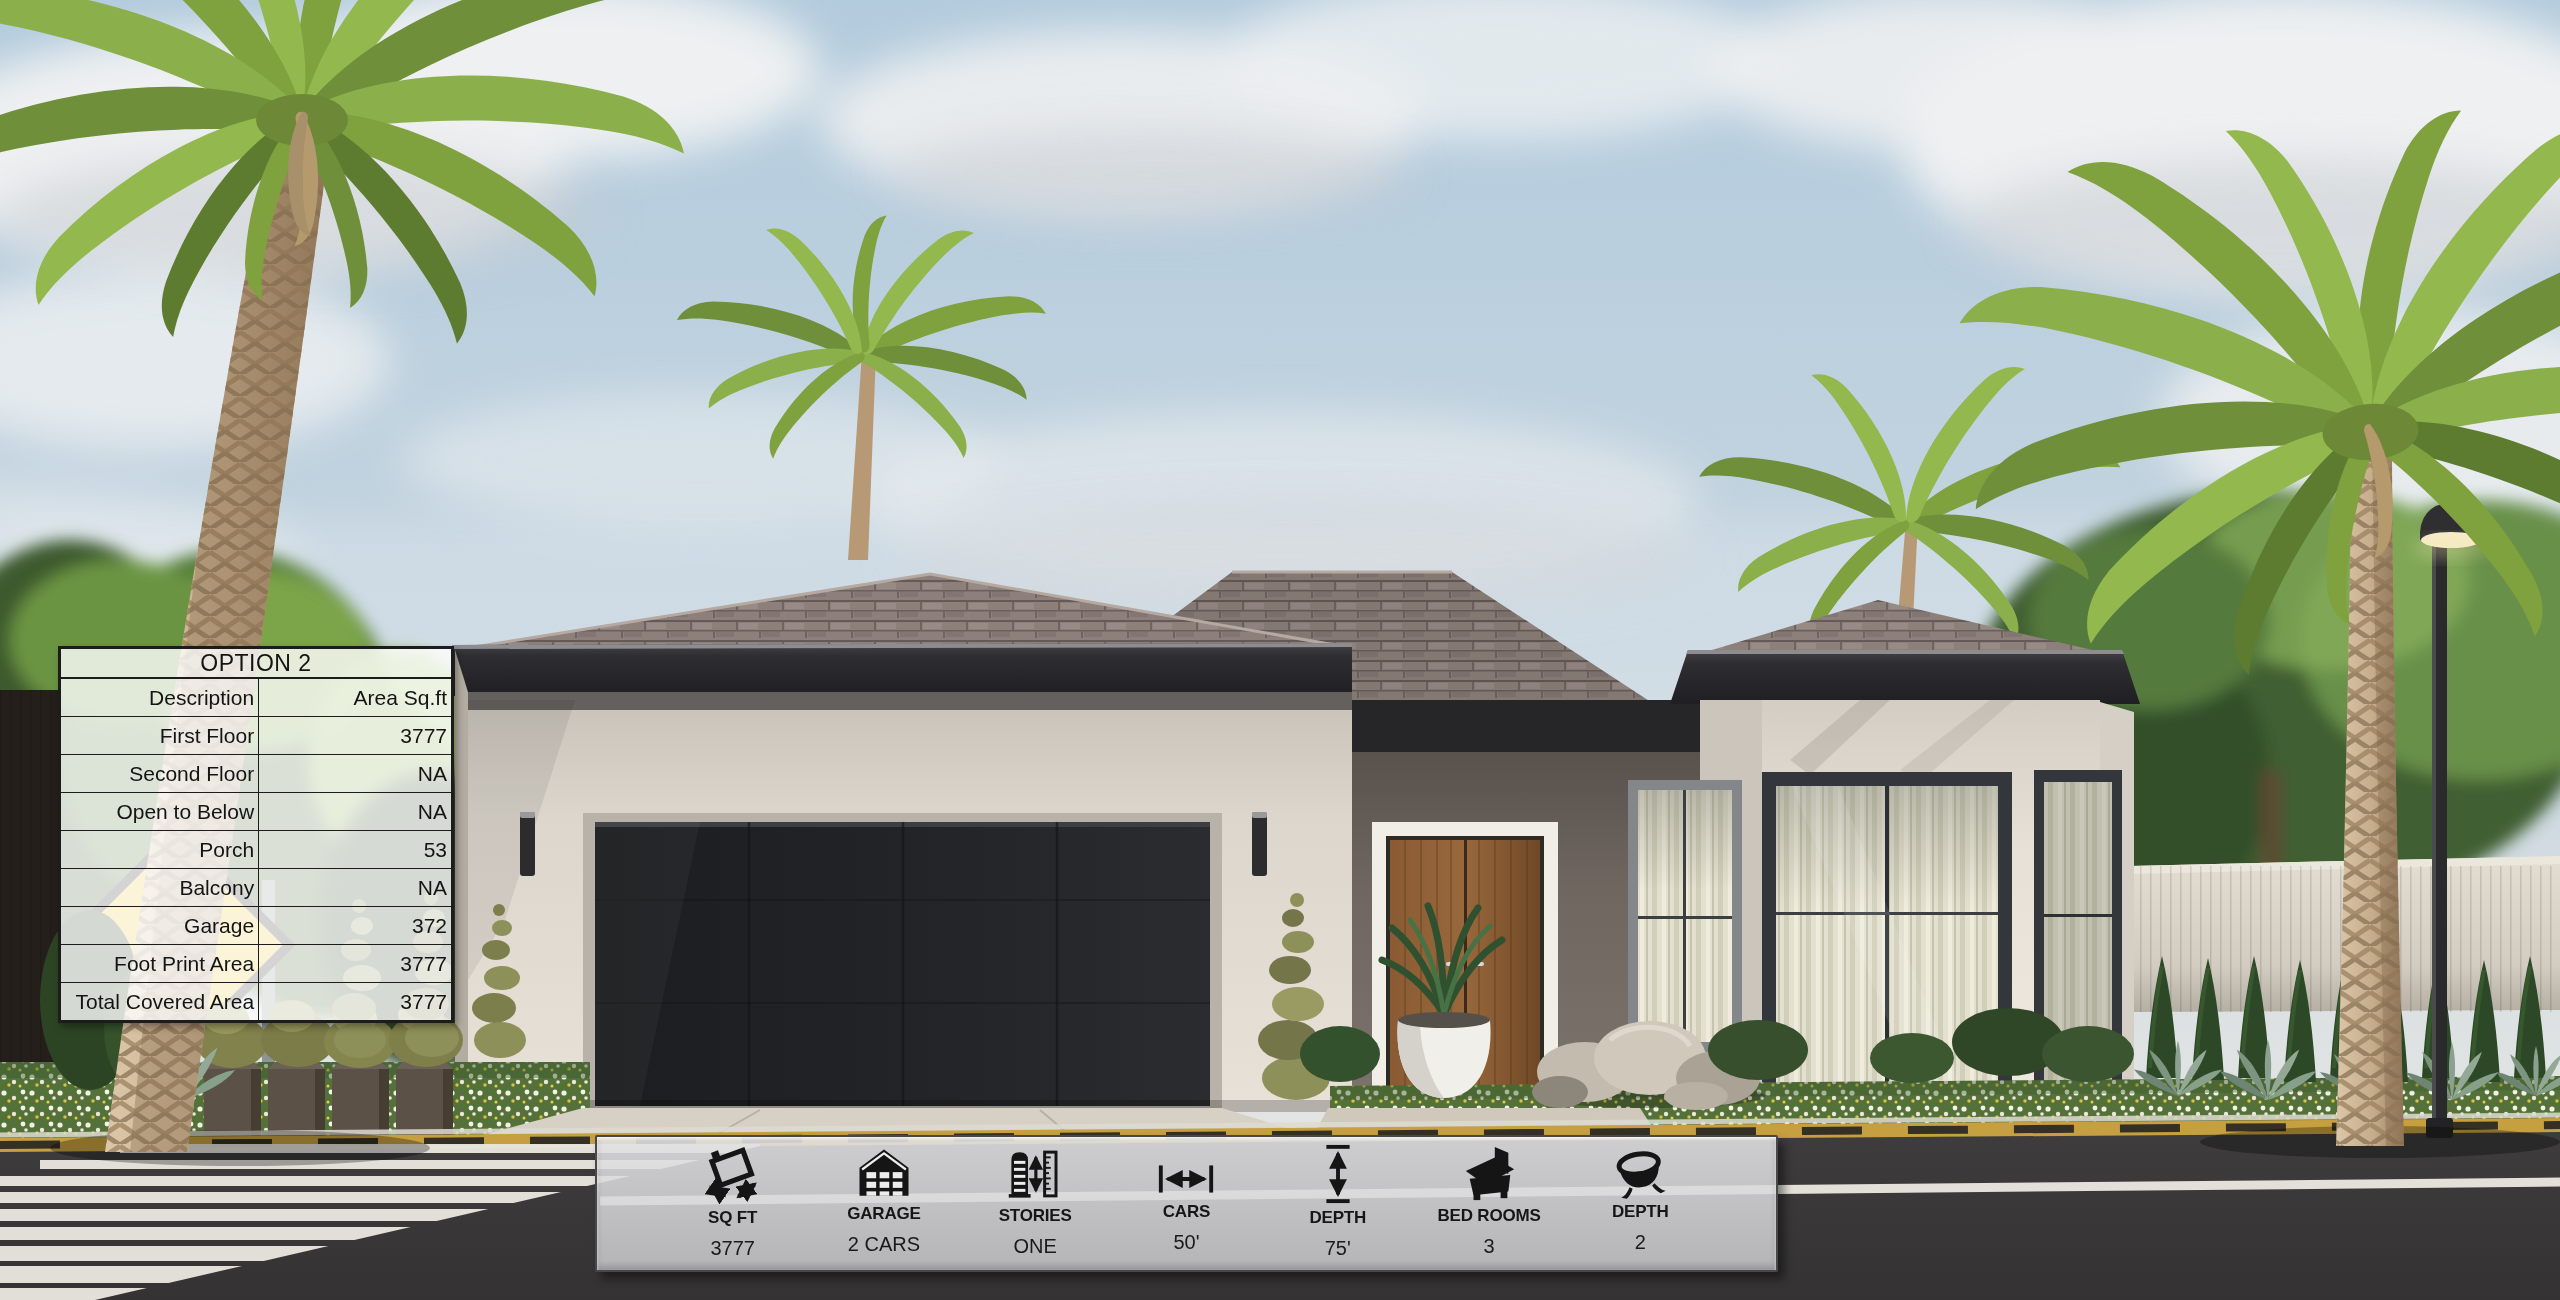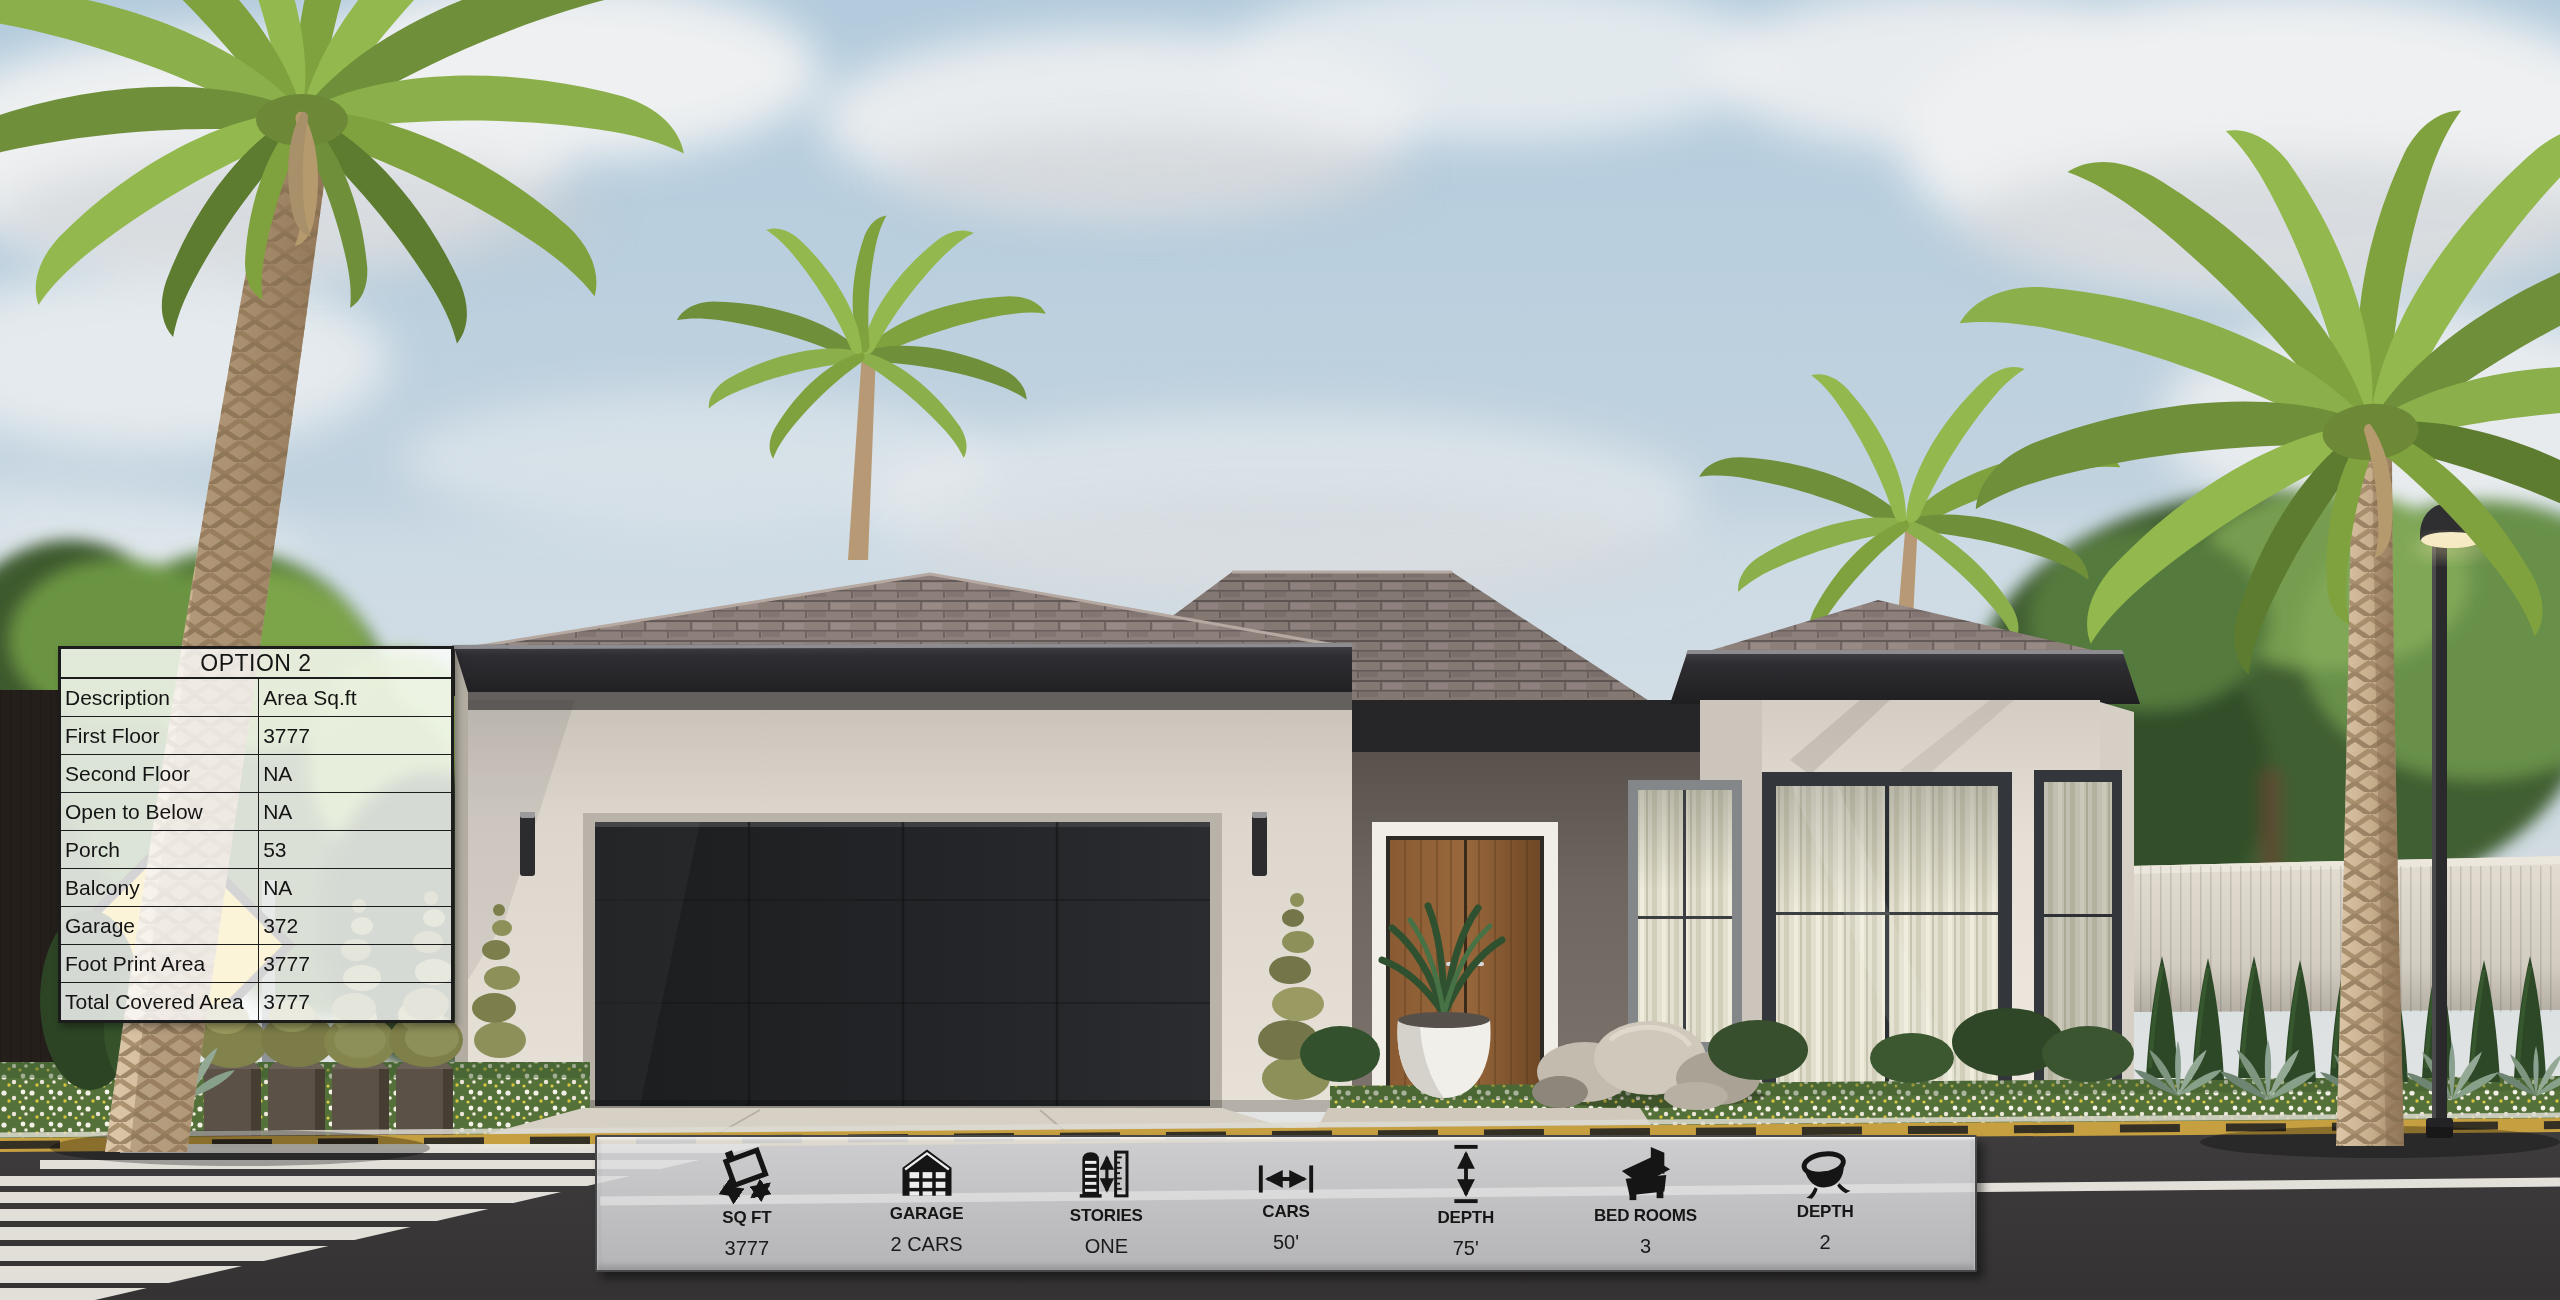--- a/index.html
+++ b/index.html
@@ -7,30 +7,30 @@
        font-family:"Liberation Sans", sans-serif;color:#141414;}
   #scene{position:absolute;left:0;top:0;width:2560px;height:1300px;display:block;}
 
   
   .spec-table{position:absolute;left:58px;top:646px;width:396px;height:377px;
     background:rgba(255,255,255,0.80);border:3px solid #1c1c1c;box-sizing:border-box;
     box-shadow:3px 4px 7px rgba(0,0,0,.35);display:flex;flex-direction:column;}
   .spec-table .title{height:40px;display:flex;align-items:center;justify-content:center;
     font-size:23px;letter-spacing:.5px;border-bottom:2px solid #1c1c1c;}
   .spec-table table{flex:1;border-collapse:collapse;width:100%;table-layout:fixed;}
-  .spec-table td{border:1.5px solid #1c1c1c;text-align:left;vertical-align:middle;
+  .spec-table td{border:1.5px solid #1c1c1c;text-align:right;vertical-align:middle;
     font-size:21px;padding:0 4px;height:37px;overflow:hidden;white-space:nowrap;}
   .spec-table td:first-child{width:48.5%;}
   .spec-table tr:first-child td{border-top:none;}
   .spec-table td:first-child{border-left:none;}
   .spec-table td:last-child{border-right:none;}
   .spec-table tr:last-child td{border-bottom:none;}
 
   
-  .info-bar{position:absolute;left:595px;top:1135px;width:1382px;height:137px;
+  .info-bar{position:absolute;left:595px;top:1135px;width:1183px;height:137px;
     background:linear-gradient(180deg,rgba(226,226,228,0.88),rgba(205,205,208,0.84));
     border:2px solid #48484a;border-radius:2px;box-sizing:border-box;
     box-shadow:6px 7px 10px rgba(0,0,0,.45), inset 0 2px 3px rgba(255,255,255,.75), inset 0 -4px 6px rgba(0,0,0,.18);
     display:flex;align-items:stretch;justify-content:space-between;padding:8px 60px 16px 60px;}
   .info-item{flex:1;display:flex;flex-direction:column;align-items:center;justify-content:flex-start;}
   .info-item .icon{height:60px;display:flex;align-items:flex-end;justify-content:center;}
   .info-item .label{margin-top:3px;font-size:17px;font-weight:700;letter-spacing:-0.2px;color:#161616;}
   .info-item .value{margin-top:9px;font-size:20px;color:#1a1a1a;}
 </style>
 </head>

